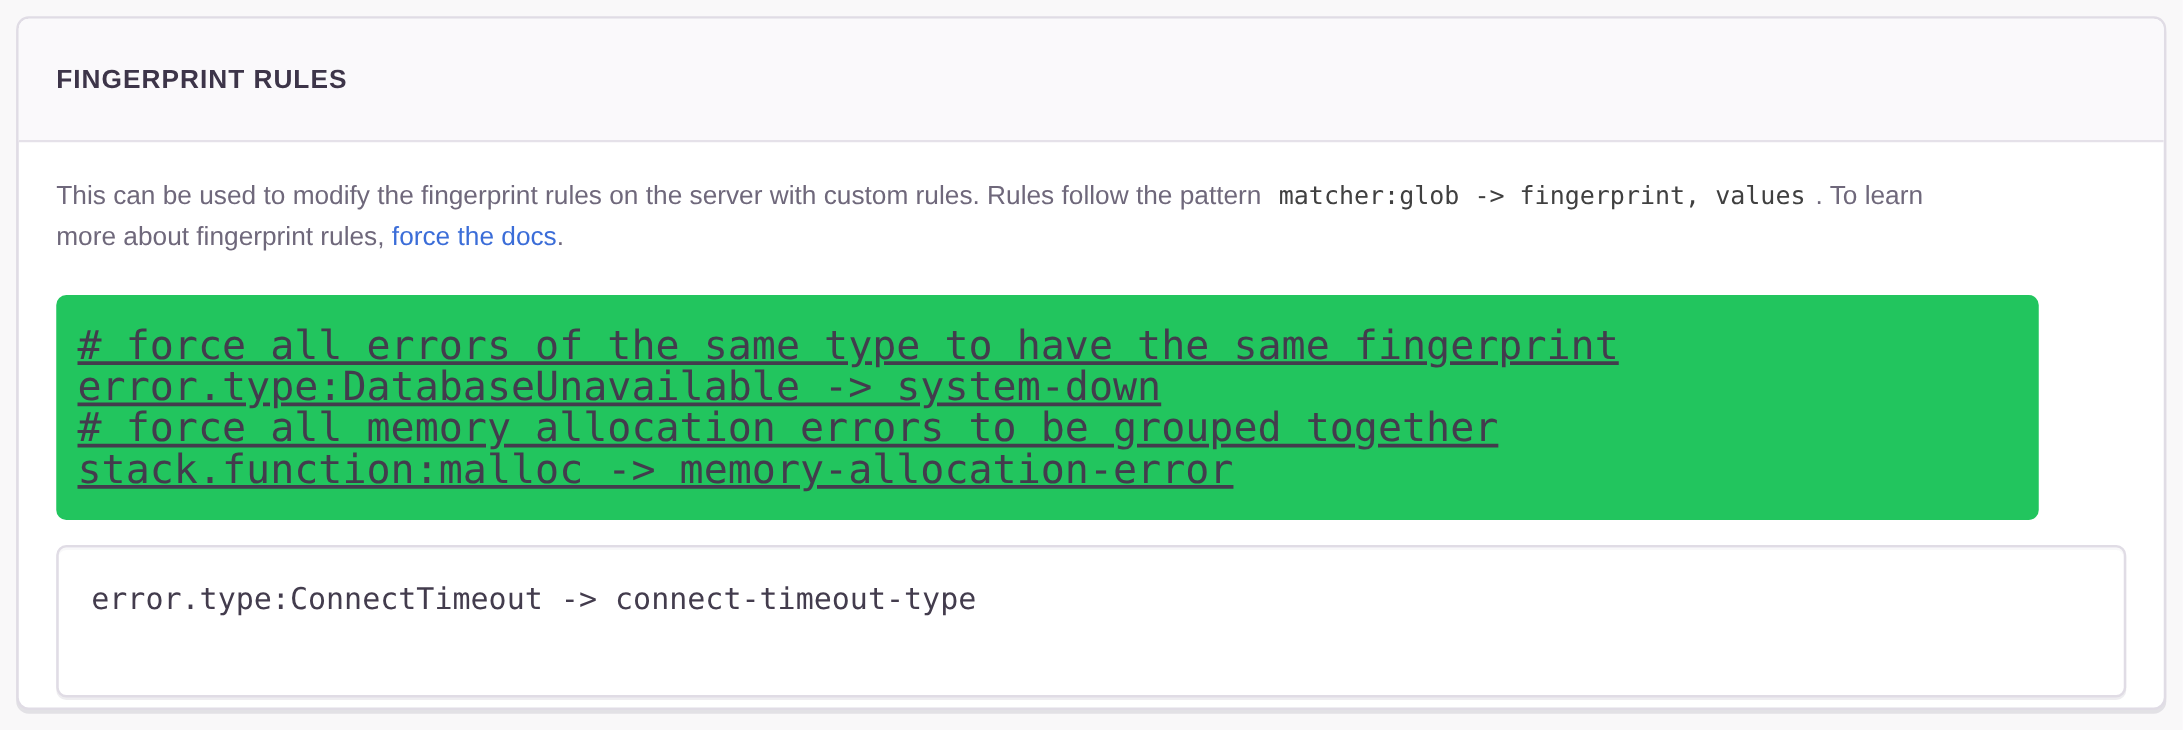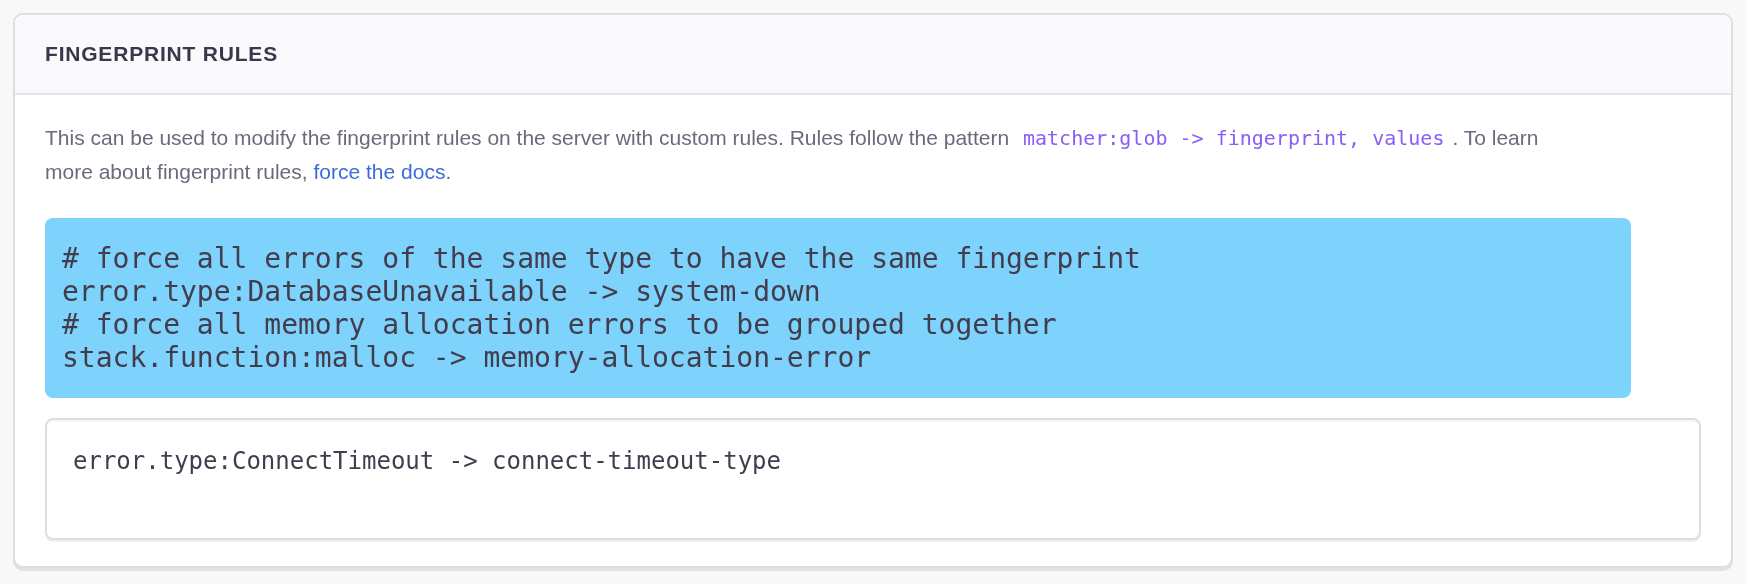--- a/index.html
+++ b/index.html
@@ -12,21 +12,21 @@
   .panel {
     position: absolute;
     left: 13px; top: 13px;
     width: 1720px; height: 555px;
     background: #ffffff;
     border: 2px solid #e0dce5;
     border-radius: 10px;
     box-shadow: 0 3px 0 rgba(160, 155, 170, 0.25);
   }
   .panel-header {
-    height: 80px;
+    height: 99px;
     background: #faf9fb;
     border-bottom: 2px solid #e5e1e9;
     border-radius: 8px 8px 0 0;
     display: flex;
     align-items: center;
     padding: 15px 30px;
   }
   .panel-title {
     font-size: 21px;
     font-weight: 700;
@@ -39,39 +39,40 @@
   }
   .description {
     font-size: 21px;
     line-height: 33px;
     color: #6f687b;
     max-width: 1540px;
   }
   .inline-code {
     font-family: "DejaVu Sans Mono", "Liberation Mono", monospace;
     font-size: 20px;
-    color: #8b5cf6;
+    color: #404040;
     padding: 0 8px;
   }
   .docs-link {
     color: #3b6dd8;
     text-decoration: none;
     cursor: pointer;
   }
   .example-code {
     margin: 30px 70px 0 0;
-    background: #7dd3fc;
+    background: #22c55e;
     border-radius: 8px;
     padding: 24px 17px;
     font-family: "DejaVu Sans Mono", "Liberation Mono", monospace;
-    font-size: 28px;
+    font-size: 32px;
     line-height: 33px;
     color: #433c4d;
     white-space: pre;
     overflow: hidden;
+    text-decoration: underline;
   }
   .rules-input {
     display: block;
     margin-top: 20px;
     width: 100%;
     height: 122px;
     background: #ffffff;
     border: 2px solid #e0dce5;
     border-radius: 8px;
     padding: 25px 26px;

